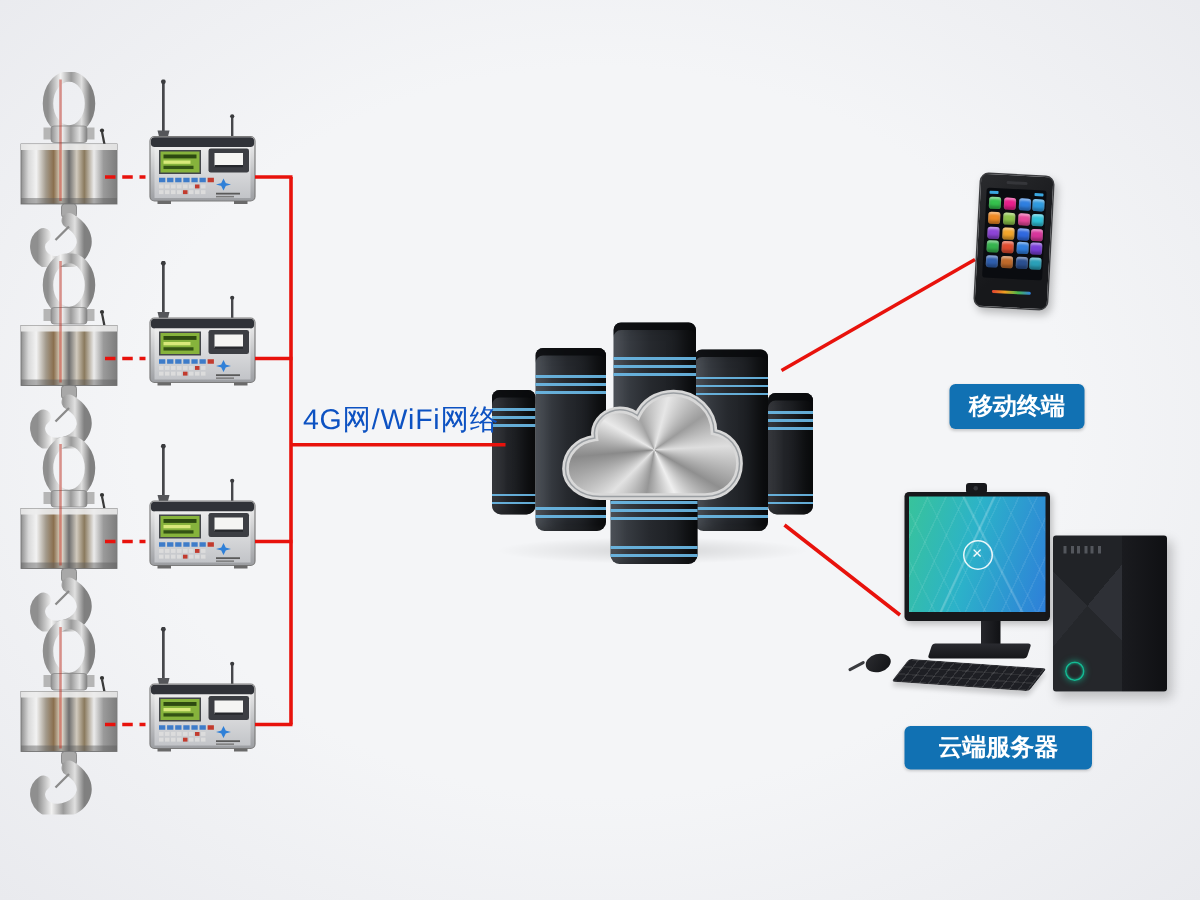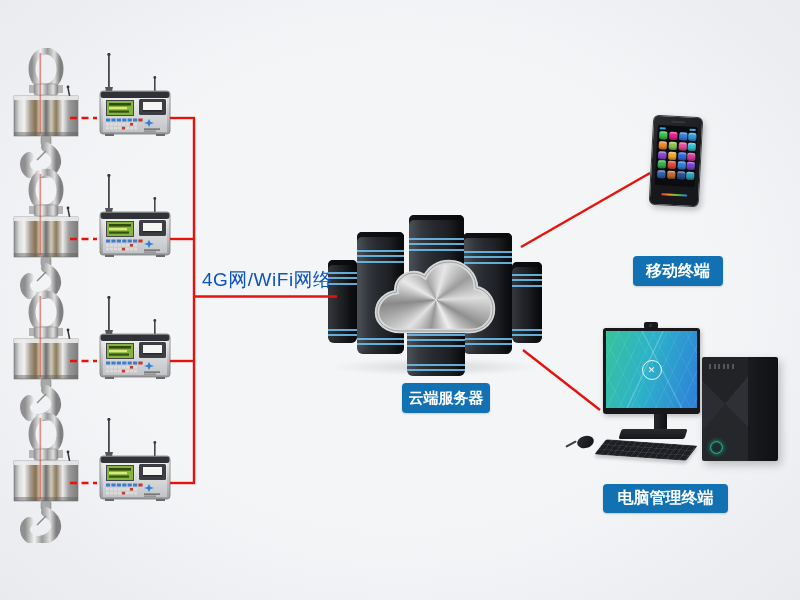--- a/index.html
+++ b/index.html
@@ -245,21 +245,20 @@
           <path d="M26,84 L96,84 C110,84 119,74 119,62 C119,51 112,43 102,41 C102,27 90,15 75,15 C64,15 55,21 51,30 C47,27 41,25.5 36,26.5 C27,28.5 21,36 22.5,45 C11,46.5 3,55 3,65.5 C3,76 13,84 26,84 Z"></path>
         </clipPath>
       </defs>
       <foreignObject x="0" y="0" width="122" height="98" clip-path="url(#cloudClip)">
         <div xmlns="http://www.w3.org/1999/xhtml" style="width:122px;height:98px;background:conic-gradient(from 15deg at 51% 54%, #e6e6e6 0deg, #9c9c9c 40deg, #dedede 72deg, #8f8f8f 105deg, #efefef 140deg, #969696 175deg, #e2e2e2 210deg, #8a8a8a 250deg, #e9e9e9 285deg, #a3a3a3 320deg, #e6e6e6 360deg);"></div>
       </foreignObject>
       <path d="M26,84 L96,84 C110,84 119,74 119,62 C119,51 112,43 102,41 C102,27 90,15 75,15 C64,15 55,21 51,30 C47,27 41,25.5 36,26.5 C27,28.5 21,36 22.5,45 C11,46.5 3,55 3,65.5 C3,76 13,84 26,84 Z" fill="none" stroke="#d8d8d8" stroke-width="4.5"></path>
       <path d="M26,84 L96,84 C110,84 119,74 119,62 C119,51 112,43 102,41 C102,27 90,15 75,15 C64,15 55,21 51,30 C47,27 41,25.5 36,26.5 C27,28.5 21,36 22.5,45 C11,46.5 3,55 3,65.5 C3,76 13,84 26,84 Z" fill="none" stroke="#8b9095" stroke-width="1" opacity=".8"></path>
     </svg>
   </div>
-  <div id="chip-cloud" class="chip">云端服务器</div>
 
   <div id="phone">
     <div id="phone-speaker"></div>
     <div id="phone-screen">
       <div class="statusbar">
           <i></i>
           <i></i>
         </div>
       <div id="phone-grid">
           <div class="app-icon" style="background: rgb(53, 194, 77);"></div>
@@ -307,15 +306,15 @@
             <i></i>
             <i></i>
             <i></i>
             <i></i>
           </div>
         <div id="tw-logo"></div>
       </div>
       <div id="tw-side"></div>
     </div>
   </div>
-  <div id="chip-pc" class="chip">电脑管理终端</div>
+  <div id="chip-pc" class="chip">云端服务器</div>
 
 </div>
 
 </body></html>

